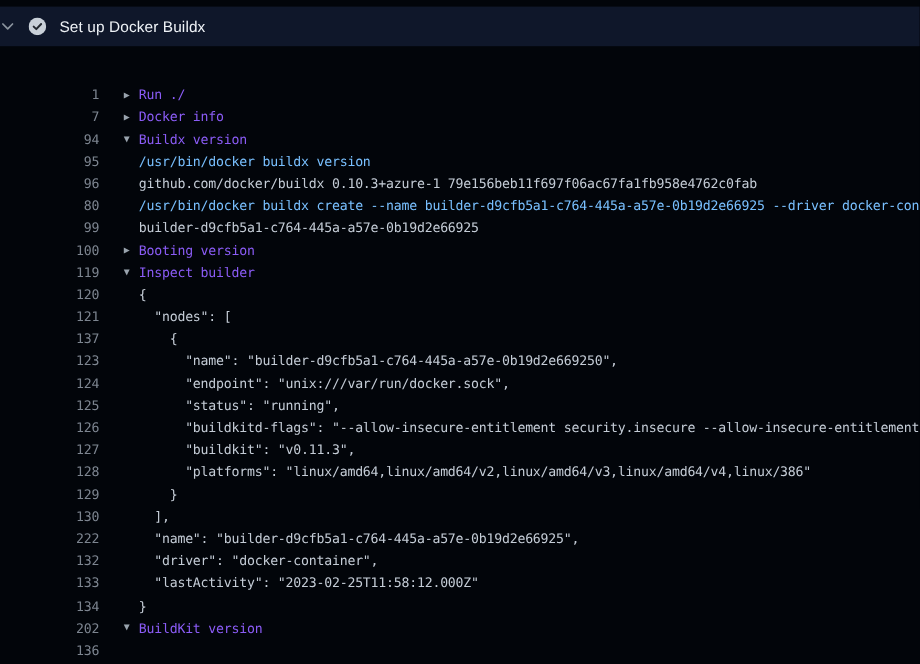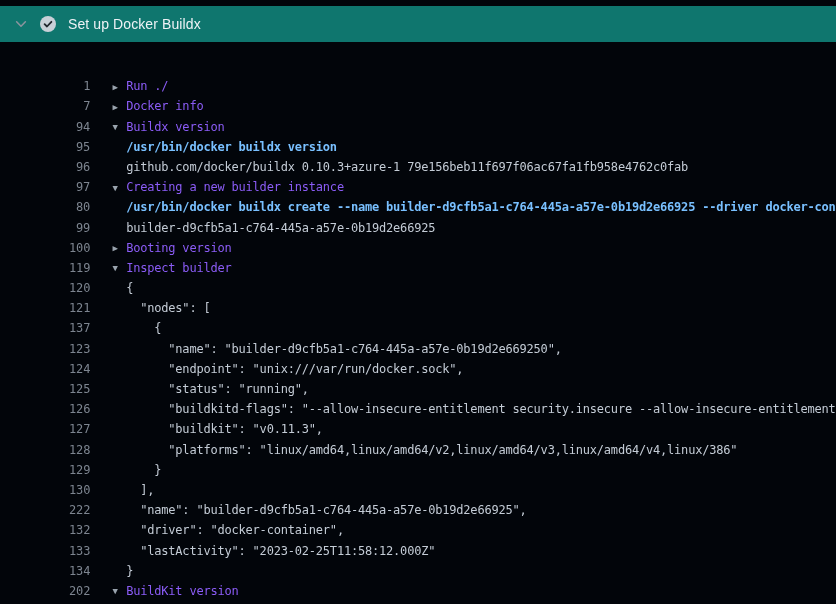--- a/index.html
+++ b/index.html
@@ -6,24 +6,23 @@
   body {
     width: 836px; height: 604px;
     background: #02050a;
     overflow: hidden;
     font-family: "Liberation Sans", sans-serif;
     position: relative;
   }
   .step-header {
     position: absolute;
     top: 6px; left: 0; right: 0; height: 36px;
-    background: #0f766e;
+    background: #0f172a;
     display: flex;
     align-items: center;
-    padding-left: 14px;
     box-sizing: border-box;
     cursor: pointer;
   }
   .chev { width: 14px; height: 14px; flex: 0 0 auto; }
   .status-ico { width: 16px; height: 16px; margin-left: 12px; flex: 0 0 auto; }
   .step-title {
     margin-left: 12px;
     color: #eef2f6;
     font-size: 14px;
     font-weight: 500;
@@ -50,21 +49,21 @@
     display: inline-block;
     width: 14px;
     margin-left: 18px;
     text-align: center;
     font-size: 9px;
     color: #99a3ad;
     vertical-align: middle;
   }
   .txt { margin-left: 4px; }
   .line.gc .txt, .line.ge .txt { color: #8b5cf6; cursor: pointer; }
-  .line.cmd .txt { color: #79c0ff; font-weight: bold; }
+  .line.cmd .txt { color: #79c0ff; font-weight: normal; }
   .line.out .txt { color: #c4ccd6; margin-top: 16px; }
 </style>
 </head>
 <body>
 
 <div>
 
   <div class="step-header">
     <svg class="chev" viewBox="0 0 16 16">
       <path d="M3 5.5 L8 10.5 L13 5.5" fill="none" stroke="#8b949e" stroke-width="1.8" stroke-linecap="round" stroke-linejoin="round"></path>
@@ -79,22 +78,20 @@
   <div class="log-area" id="log-area"><div class="line gc">
       <span class="ln">1</span><span class="tri">▶</span><span class="txt">Run ./</span>
     </div><div class="line gc">
       <span class="ln">7</span><span class="tri">▶</span><span class="txt">Docker info</span>
     </div><div class="line ge">
       <span class="ln">94</span><span class="tri">▼</span><span class="txt">Buildx version</span>
     </div><div class="line cmd">
       <span class="ln">95</span><span class="tri"></span><span class="txt">/usr/bin/docker buildx version</span>
     </div><div class="line out">
       <span class="ln">96</span><span class="tri"></span><span class="txt">github.com/docker/buildx 0.10.3+azure-1 79e156beb11f697f06ac67fa1fb958e4762c0fab</span>
-    </div><div class="line ge">
-      <span class="ln">97</span><span class="tri">▼</span><span class="txt">Creating a new builder instance</span>
     </div><div class="line cmd">
       <span class="ln">80</span><span class="tri"></span><span class="txt">/usr/bin/docker buildx create --name builder-d9cfb5a1-c764-445a-a57e-0b19d2e66925 --driver docker-container</span>
     </div><div class="line out">
       <span class="ln">99</span><span class="tri"></span><span class="txt">builder-d9cfb5a1-c764-445a-a57e-0b19d2e66925</span>
     </div><div class="line gc">
       <span class="ln">100</span><span class="tri">▶</span><span class="txt">Booting version</span>
     </div><div class="line ge">
       <span class="ln">119</span><span class="tri">▼</span><span class="txt">Inspect builder</span>
     </div><div class="line out">
       <span class="ln">120</span><span class="tri"></span><span class="txt">{</span>

